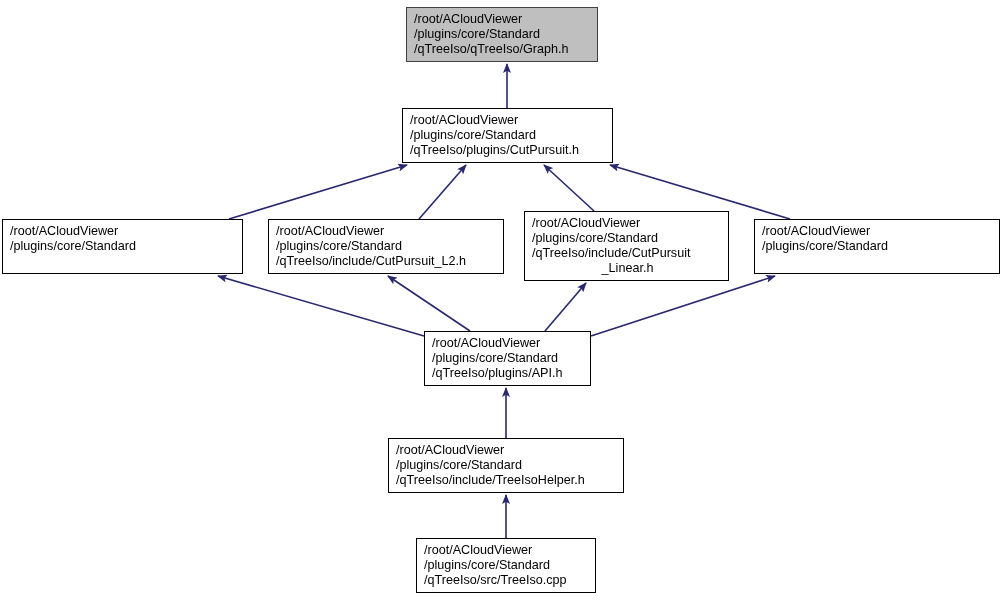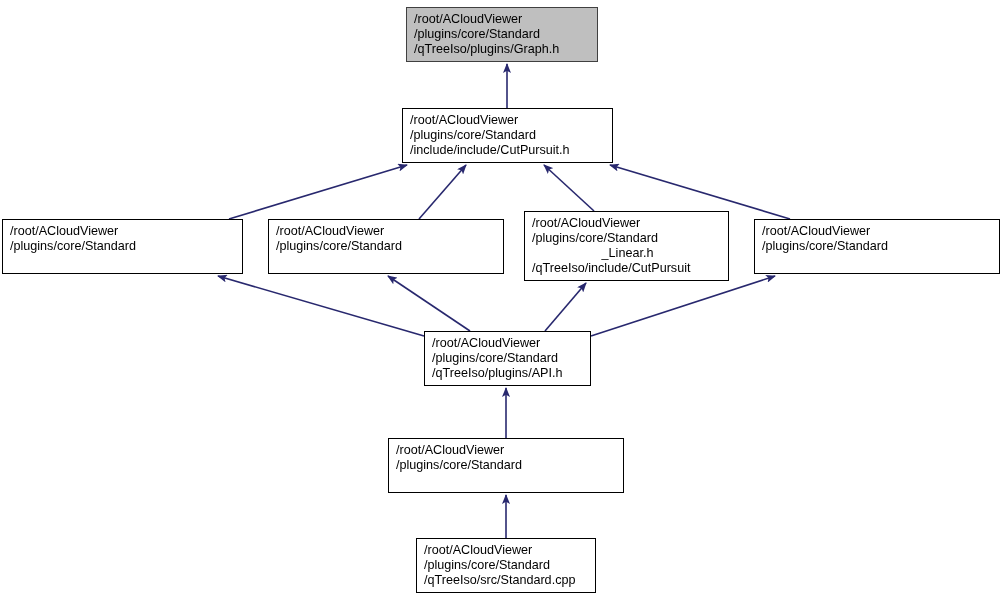--- a/index.html
+++ b/index.html
@@ -67,23 +67,23 @@
         <line x1="790" y1="219" x2="610" y2="165" stroke="#28286e" stroke-width="1.6" marker-end="url(#arrowhead)"></line>
         <line x1="424" y1="336" x2="218" y2="276" stroke="#28286e" stroke-width="1.6" marker-end="url(#arrowhead)"></line>
         <line x1="470" y1="331" x2="388" y2="276" stroke="#28286e" stroke-width="1.6" marker-end="url(#arrowhead)"></line>
         <line x1="545" y1="331" x2="586" y2="283" stroke="#28286e" stroke-width="1.6" marker-end="url(#arrowhead)"></line>
         <line x1="591" y1="336" x2="775" y2="276" stroke="#28286e" stroke-width="1.6" marker-end="url(#arrowhead)"></line>
         <line x1="506" y1="438" x2="506" y2="388" stroke="#28286e" stroke-width="1.6" marker-end="url(#arrowhead)"></line>
         <line x1="506" y1="538" x2="506" y2="495" stroke="#28286e" stroke-width="1.6" marker-end="url(#arrowhead)"></line>
       </g>
   </svg>
   <div id="nodes-layer">
-      <div class="node root-node" style="left: 406px; top: 7px; width: 192px; height: 55px;"><span class="ln">/root/ACloudViewer</span><span class="ln">/plugins/core/Standard</span><span class="ln">/qTreeIso/plugins/Graph.h</span></div>
-      <div class="node" style="left: 402px; top: 108px; width: 211px; height: 55px;"><span class="ln">/root/ACloudViewer</span><span class="ln">/plugins/core/Standard</span><span class="ln">/include/include/CutPursuit.h</span></div>
+      <div class="node root-node" style="left: 406px; top: 7px; width: 192px; height: 55px;"><span class="ln">/root/ACloudViewer</span><span class="ln">/plugins/core/Standard</span><span class="ln">/qTreeIso/qTreeIso/Graph.h</span></div>
+      <div class="node" style="left: 402px; top: 108px; width: 211px; height: 55px;"><span class="ln">/root/ACloudViewer</span><span class="ln">/plugins/core/Standard</span><span class="ln">/qTreeIso/plugins/CutPursuit.h</span></div>
       <div class="node" style="left: 2px; top: 219px; width: 241px; height: 55px;"><span class="ln">/root/ACloudViewer</span><span class="ln">/plugins/core/Standard</span></div>
-      <div class="node" style="left: 268px; top: 219px; width: 236px; height: 55px;"><span class="ln">/root/ACloudViewer</span><span class="ln">/plugins/core/Standard</span></div>
-      <div class="node" style="left: 524px; top: 211px; width: 205px; height: 70px;"><span class="ln">/root/ACloudViewer</span><span class="ln">/plugins/core/Standard</span><span class="ln centered">_Linear.h</span><span class="ln">/qTreeIso/include/CutPursuit</span></div>
+      <div class="node" style="left: 268px; top: 219px; width: 236px; height: 55px;"><span class="ln">/root/ACloudViewer</span><span class="ln">/plugins/core/Standard</span><span class="ln">/qTreeIso/include/CutPursuit_L2.h</span></div>
+      <div class="node" style="left: 524px; top: 211px; width: 205px; height: 70px;"><span class="ln">/root/ACloudViewer</span><span class="ln">/plugins/core/Standard</span><span class="ln">/qTreeIso/include/CutPursuit</span><span class="ln centered">_Linear.h</span></div>
       <div class="node" style="left: 754px; top: 219px; width: 246px; height: 55px;"><span class="ln">/root/ACloudViewer</span><span class="ln">/plugins/core/Standard</span></div>
       <div class="node" style="left: 424px; top: 331px; width: 167px; height: 55px;"><span class="ln">/root/ACloudViewer</span><span class="ln">/plugins/core/Standard</span><span class="ln">/qTreeIso/plugins/API.h</span></div>
-      <div class="node" style="left: 388px; top: 438px; width: 236px; height: 55px;"><span class="ln">/root/ACloudViewer</span><span class="ln">/plugins/core/Standard</span></div>
-      <div class="node" style="left: 416px; top: 538px; width: 180px; height: 55px;"><span class="ln">/root/ACloudViewer</span><span class="ln">/plugins/core/Standard</span><span class="ln">/qTreeIso/src/Standard.cpp</span></div>
+      <div class="node" style="left: 388px; top: 438px; width: 236px; height: 55px;"><span class="ln">/root/ACloudViewer</span><span class="ln">/plugins/core/Standard</span><span class="ln">/qTreeIso/include/TreeIsoHelper.h</span></div>
+      <div class="node" style="left: 416px; top: 538px; width: 180px; height: 55px;"><span class="ln">/root/ACloudViewer</span><span class="ln">/plugins/core/Standard</span><span class="ln">/qTreeIso/src/TreeIso.cpp</span></div>
     </div>
 </div>
 
 </body></html>

